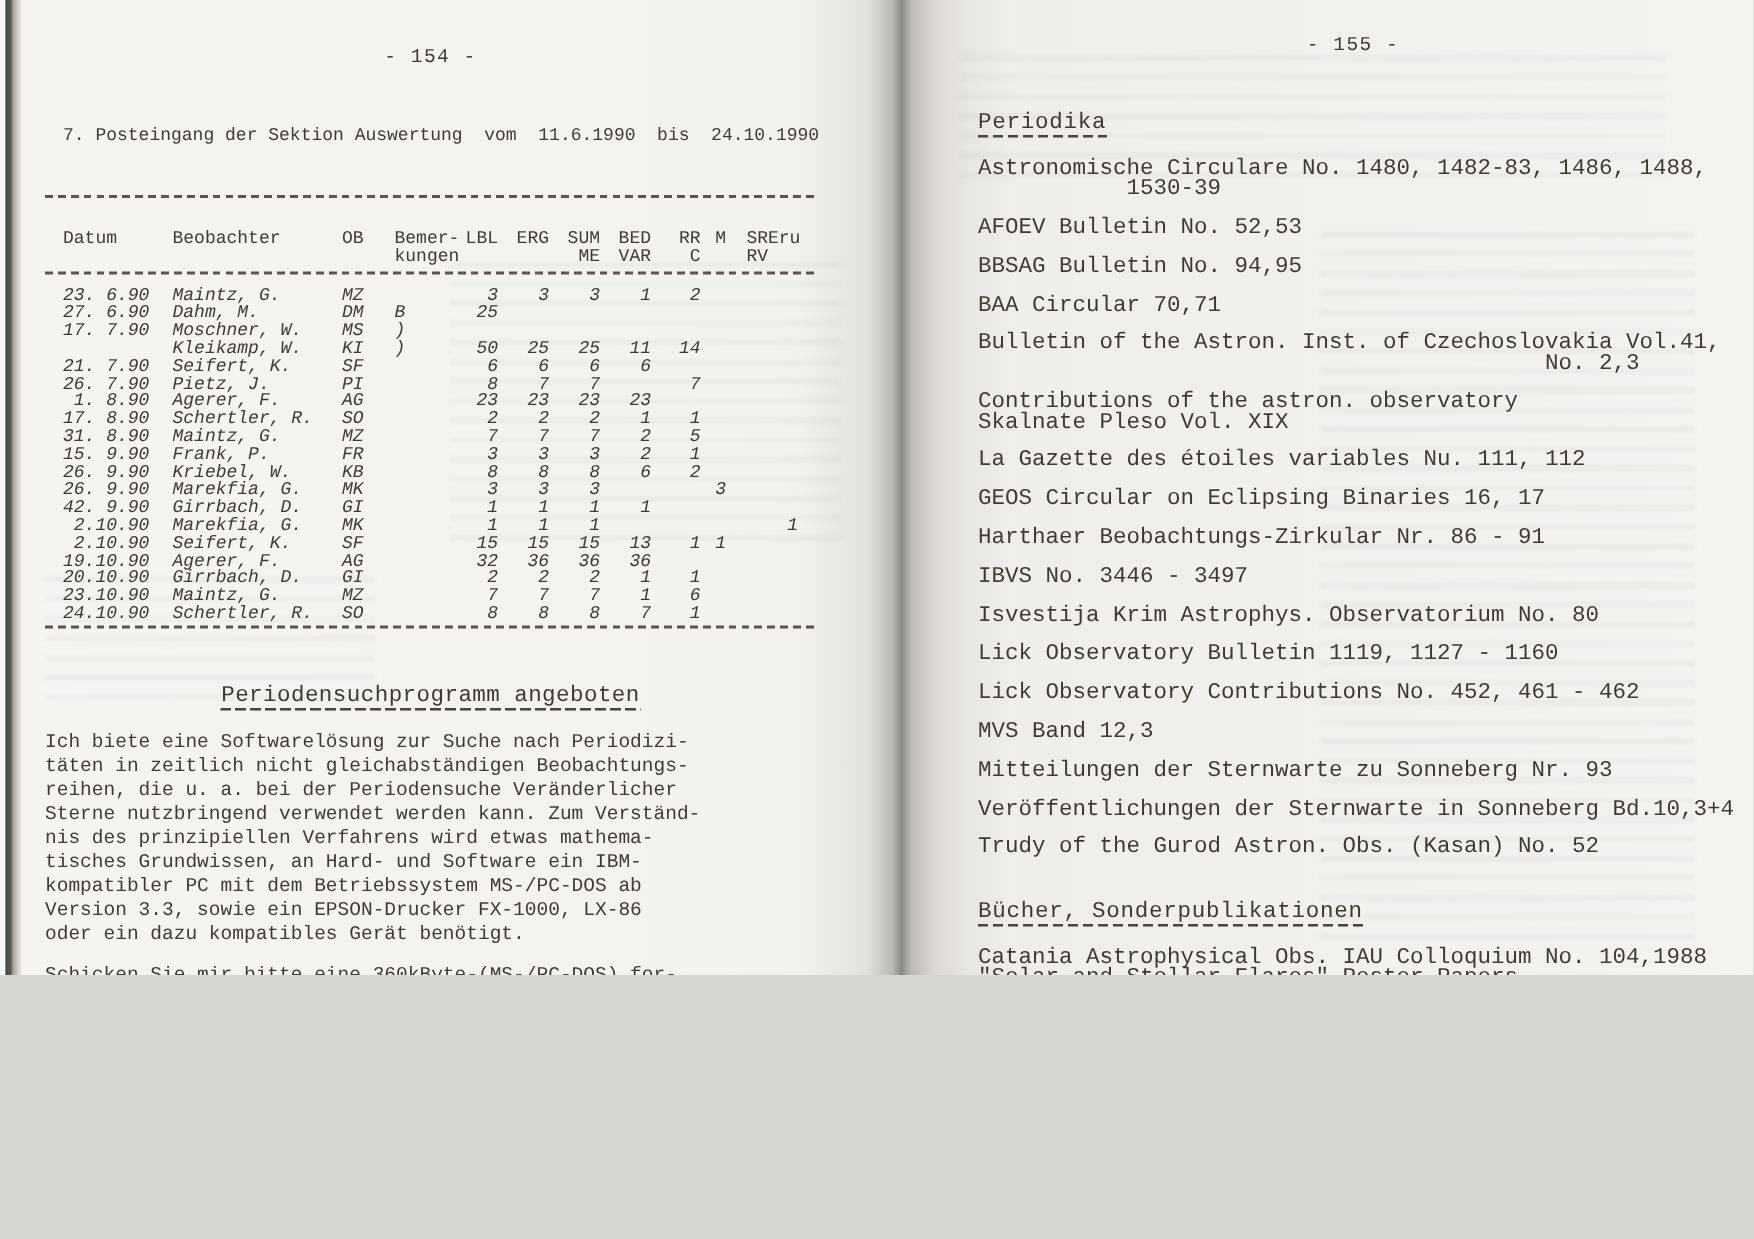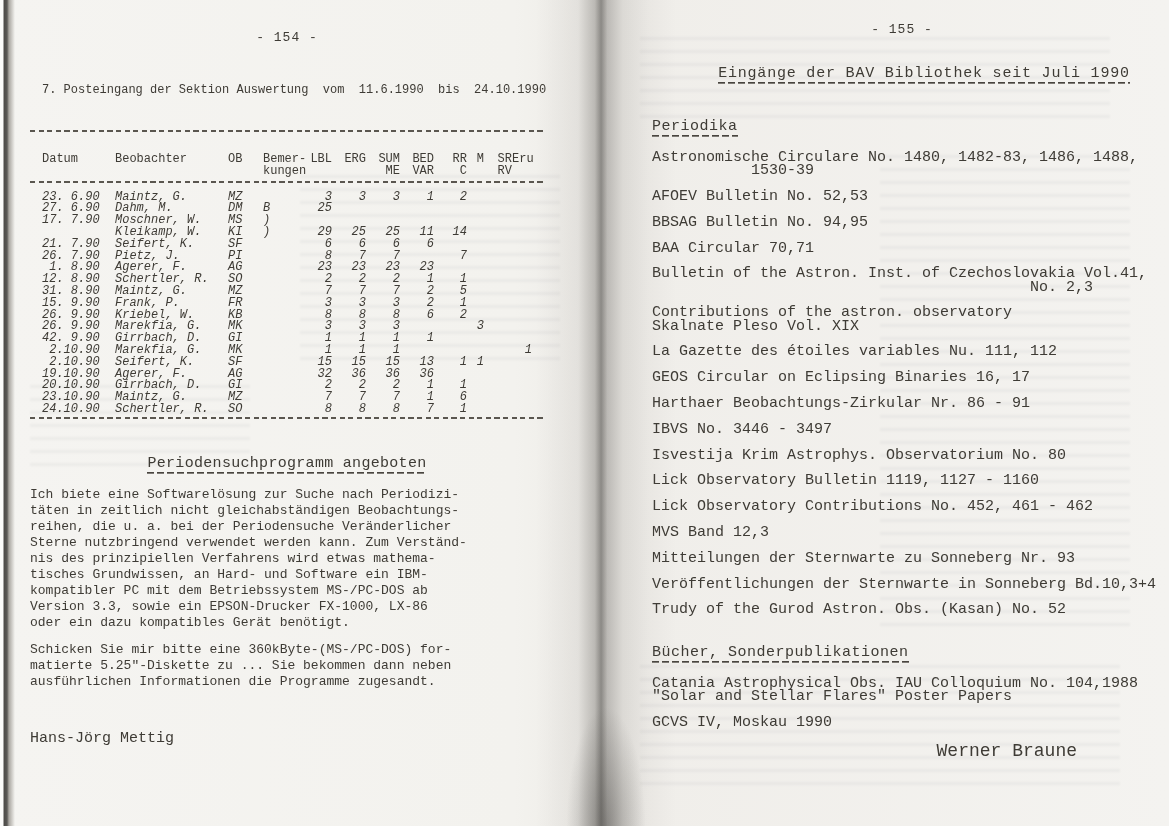--- a/index.html
+++ b/index.html
@@ -3,21 +3,21 @@
 <meta charset="utf-8">
 <style>
   html,body { margin:0; padding:0; }
   body {
     width:1169px; height:826px; overflow:hidden;
     background:#d8d6d1;
     font-family:"Liberation Mono","DejaVu Sans Mono",monospace;
     color:#3e3b35;
   }
   .scan {
-    position:relative; width:1169px; height:826px; overflow:hidden;
+    position:relative; width:1169px; height:650px; overflow:hidden;
     background:linear-gradient(90deg,#f5f4f1 0%,#f3f2ee 44%,#eeece8 50%,#f0eeea 56%,#f4f3f0 100%);
   }
   
   .left-edge {
     position:absolute; left:0; top:0; width:16px; height:826px;
     background:linear-gradient(90deg,#fbfbfa 0px,#fbfbfa 3px,#4c4a47 4px,#5a5855 7px,#aaa7a1 9px,rgba(0,0,0,0) 15px);
   }
   .gutter {
     position:absolute; left:536px; top:0; width:140px; height:826px; pointer-events:none;
     background:linear-gradient(90deg,
@@ -101,25 +101,25 @@
     <div class="sep s1"></div>
     <div class="thead" id="thead">
         <div class="trow"><span>Datum</span><span>Beobachter</span><span>OB</span><span>Bemer-</span><span>LBL</span><span>ERG</span><span>SUM</span><span>BED</span><span>RR</span><span>M</span><span>SR</span><span>Eru</span></div>
         <div class="trow"><span></span><span></span><span></span><span>kungen</span><span></span><span></span><span>ME</span><span>VAR</span><span>C</span><span></span><span>RV</span><span></span></div>
       </div>
     <div class="sep s2"></div>
     <div class="tbody" id="tbody">
         <div class="trow"><span>23. 6.90</span><span>Maintz, G.</span><span>MZ</span><span></span><span>3</span><span>3</span><span>3</span><span>1</span><span>2</span><span></span><span></span><span></span></div>
         <div class="trow"><span>27. 6.90</span><span>Dahm, M.</span><span>DM</span><span>B</span><span>25</span><span></span><span></span><span></span><span></span><span></span><span></span><span></span></div>
         <div class="trow"><span>17. 7.90</span><span>Moschner, W.</span><span>MS</span><span>)</span><span></span><span></span><span></span><span></span><span></span><span></span><span></span><span></span></div>
-        <div class="trow"><span></span><span>Kleikamp, W.</span><span>KI</span><span>)</span><span>29</span><span>25</span><span>25</span><span>11</span><span>14</span><span></span><span></span><span></span></div>
+        <div class="trow"><span></span><span>Kleikamp, W.</span><span>KI</span><span>)</span><span>50</span><span>25</span><span>25</span><span>11</span><span>14</span><span></span><span></span><span></span></div>
         <div class="trow"><span>21. 7.90</span><span>Seifert, K.</span><span>SF</span><span></span><span>6</span><span>6</span><span>6</span><span>6</span><span></span><span></span><span></span><span></span></div>
         <div class="trow"><span>26. 7.90</span><span>Pietz, J.</span><span>PI</span><span></span><span>8</span><span>7</span><span>7</span><span></span><span>7</span><span></span><span></span><span></span></div>
         <div class="trow"><span> 1. 8.90</span><span>Agerer, F.</span><span>AG</span><span></span><span>23</span><span>23</span><span>23</span><span>23</span><span></span><span></span><span></span><span></span></div>
-        <div class="trow"><span>12. 8.90</span><span>Schertler, R.</span><span>SO</span><span></span><span>2</span><span>2</span><span>2</span><span>1</span><span>1</span><span></span><span></span><span></span></div>
+        <div class="trow"><span>17. 8.90</span><span>Schertler, R.</span><span>SO</span><span></span><span>2</span><span>2</span><span>2</span><span>1</span><span>1</span><span></span><span></span><span></span></div>
         <div class="trow"><span>31. 8.90</span><span>Maintz, G.</span><span>MZ</span><span></span><span>7</span><span>7</span><span>7</span><span>2</span><span>5</span><span></span><span></span><span></span></div>
         <div class="trow"><span>15. 9.90</span><span>Frank, P.</span><span>FR</span><span></span><span>3</span><span>3</span><span>3</span><span>2</span><span>1</span><span></span><span></span><span></span></div>
         <div class="trow"><span>26. 9.90</span><span>Kriebel, W.</span><span>KB</span><span></span><span>8</span><span>8</span><span>8</span><span>6</span><span>2</span><span></span><span></span><span></span></div>
         <div class="trow"><span>26. 9.90</span><span>Marekfia, G.</span><span>MK</span><span></span><span>3</span><span>3</span><span>3</span><span></span><span></span><span>3</span><span></span><span></span></div>
         <div class="trow"><span>42. 9.90</span><span>Girrbach, D.</span><span>GI</span><span></span><span>1</span><span>1</span><span>1</span><span>1</span><span></span><span></span><span></span><span></span></div>
         <div class="trow"><span> 2.10.90</span><span>Marekfia, G.</span><span>MK</span><span></span><span>1</span><span>1</span><span>1</span><span></span><span></span><span></span><span></span><span>1</span></div>
         <div class="trow"><span> 2.10.90</span><span>Seifert, K.</span><span>SF</span><span></span><span>15</span><span>15</span><span>15</span><span>13</span><span>1</span><span>1</span><span></span><span></span></div>
         <div class="trow"><span>19.10.90</span><span>Agerer, F.</span><span>AG</span><span></span><span>32</span><span>36</span><span>36</span><span>36</span><span></span><span></span><span></span><span></span></div>
         <div class="trow"><span>20.10.90</span><span>Girrbach, D.</span><span>GI</span><span></span><span>2</span><span>2</span><span>2</span><span>1</span><span>1</span><span></span><span></span><span></span></div>
         <div class="trow"><span>23.10.90</span><span>Maintz, G.</span><span>MZ</span><span></span><span>7</span><span>7</span><span>7</span><span>1</span><span>6</span><span></span><span></span><span></span></div>
@@ -147,21 +147,20 @@
       <div>Hans-Jörg Mettig</div>
       
       
       
       
     </div>
   </div>
 
   <div class="page right">
     <div class="pageno-r">- 155 -</div>
-    <h2 class="rp-title"><span class="u">Eingänge der BAV Bibliothek seit Juli 1990</span></h2>
     <div id="sections">
         <div class="section-heading"><span class="u">Periodika</span></div>
         <div class="item-list">
           <div class="item">Astronomische Circulare No. 1480, 1482-83, 1486, 1488,
            1530-39</div>
           <div class="item">AFOEV Bulletin No. 52,53</div>
           <div class="item">BBSAG Bulletin No. 94,95</div>
           <div class="item">BAA Circular 70,71</div>
           <div class="item">Bulletin of the Astron. Inst. of Czechoslovakia Vol.41,
                                           No. 2,3</div>

